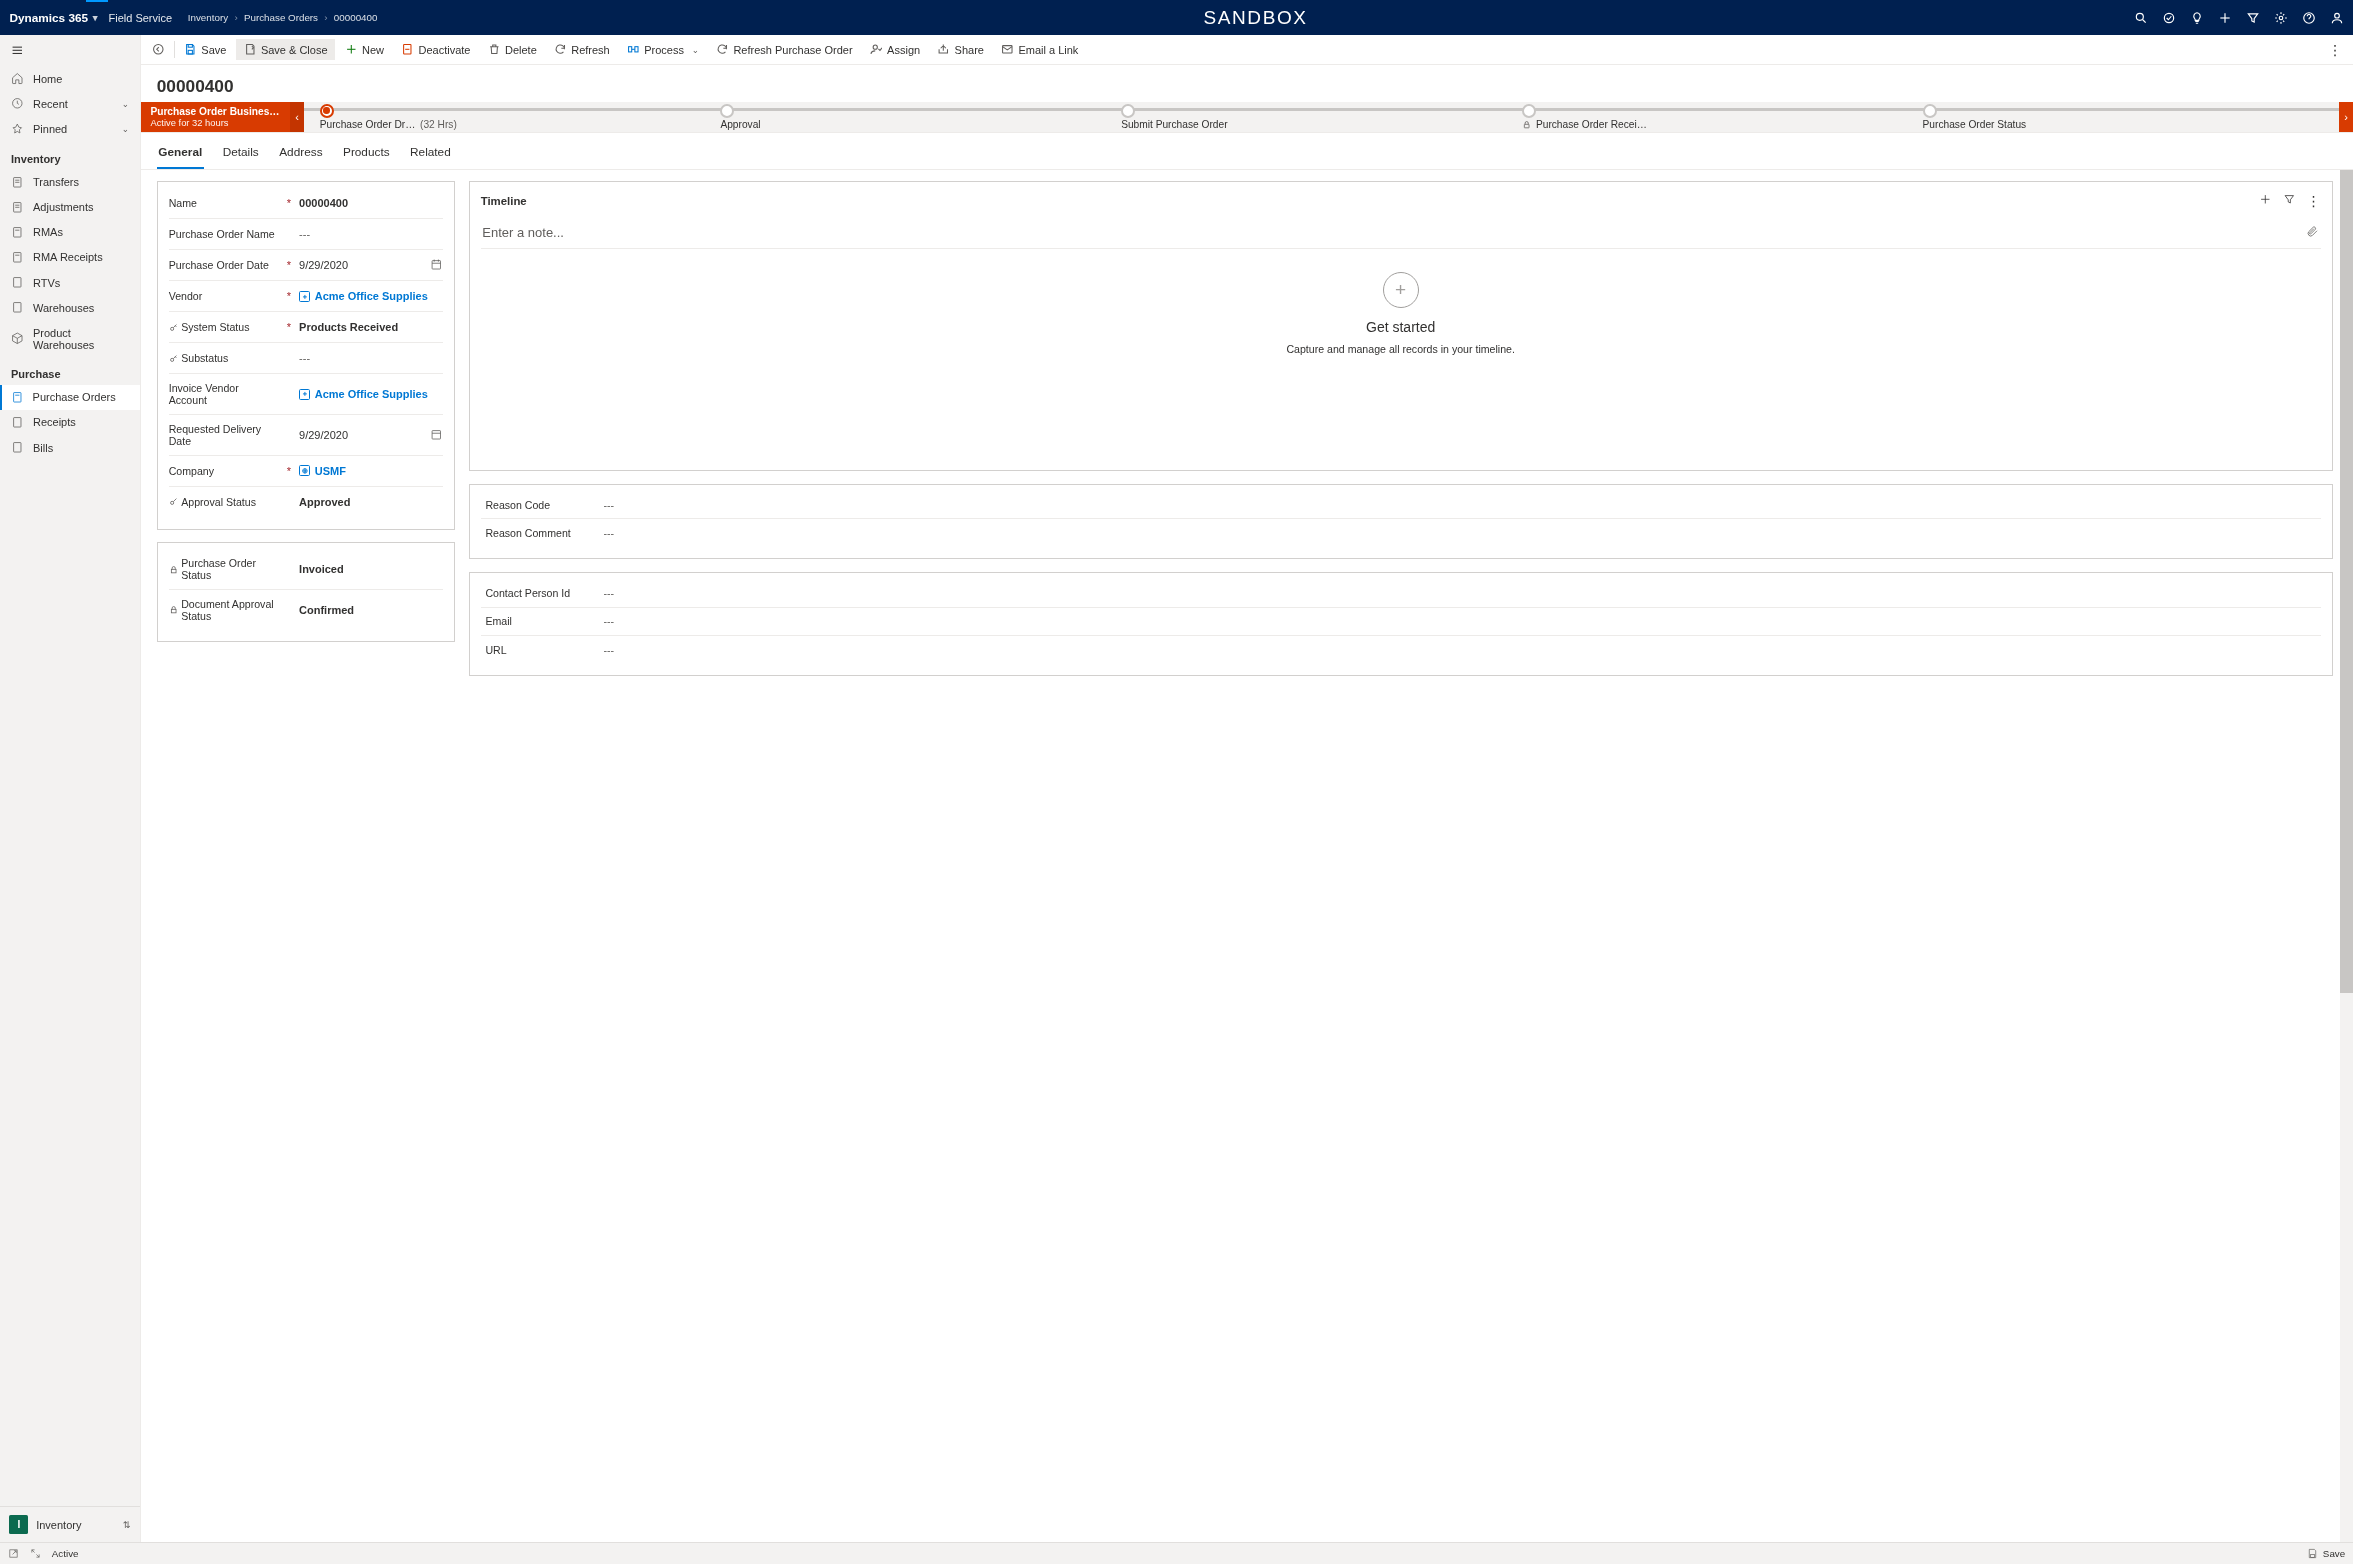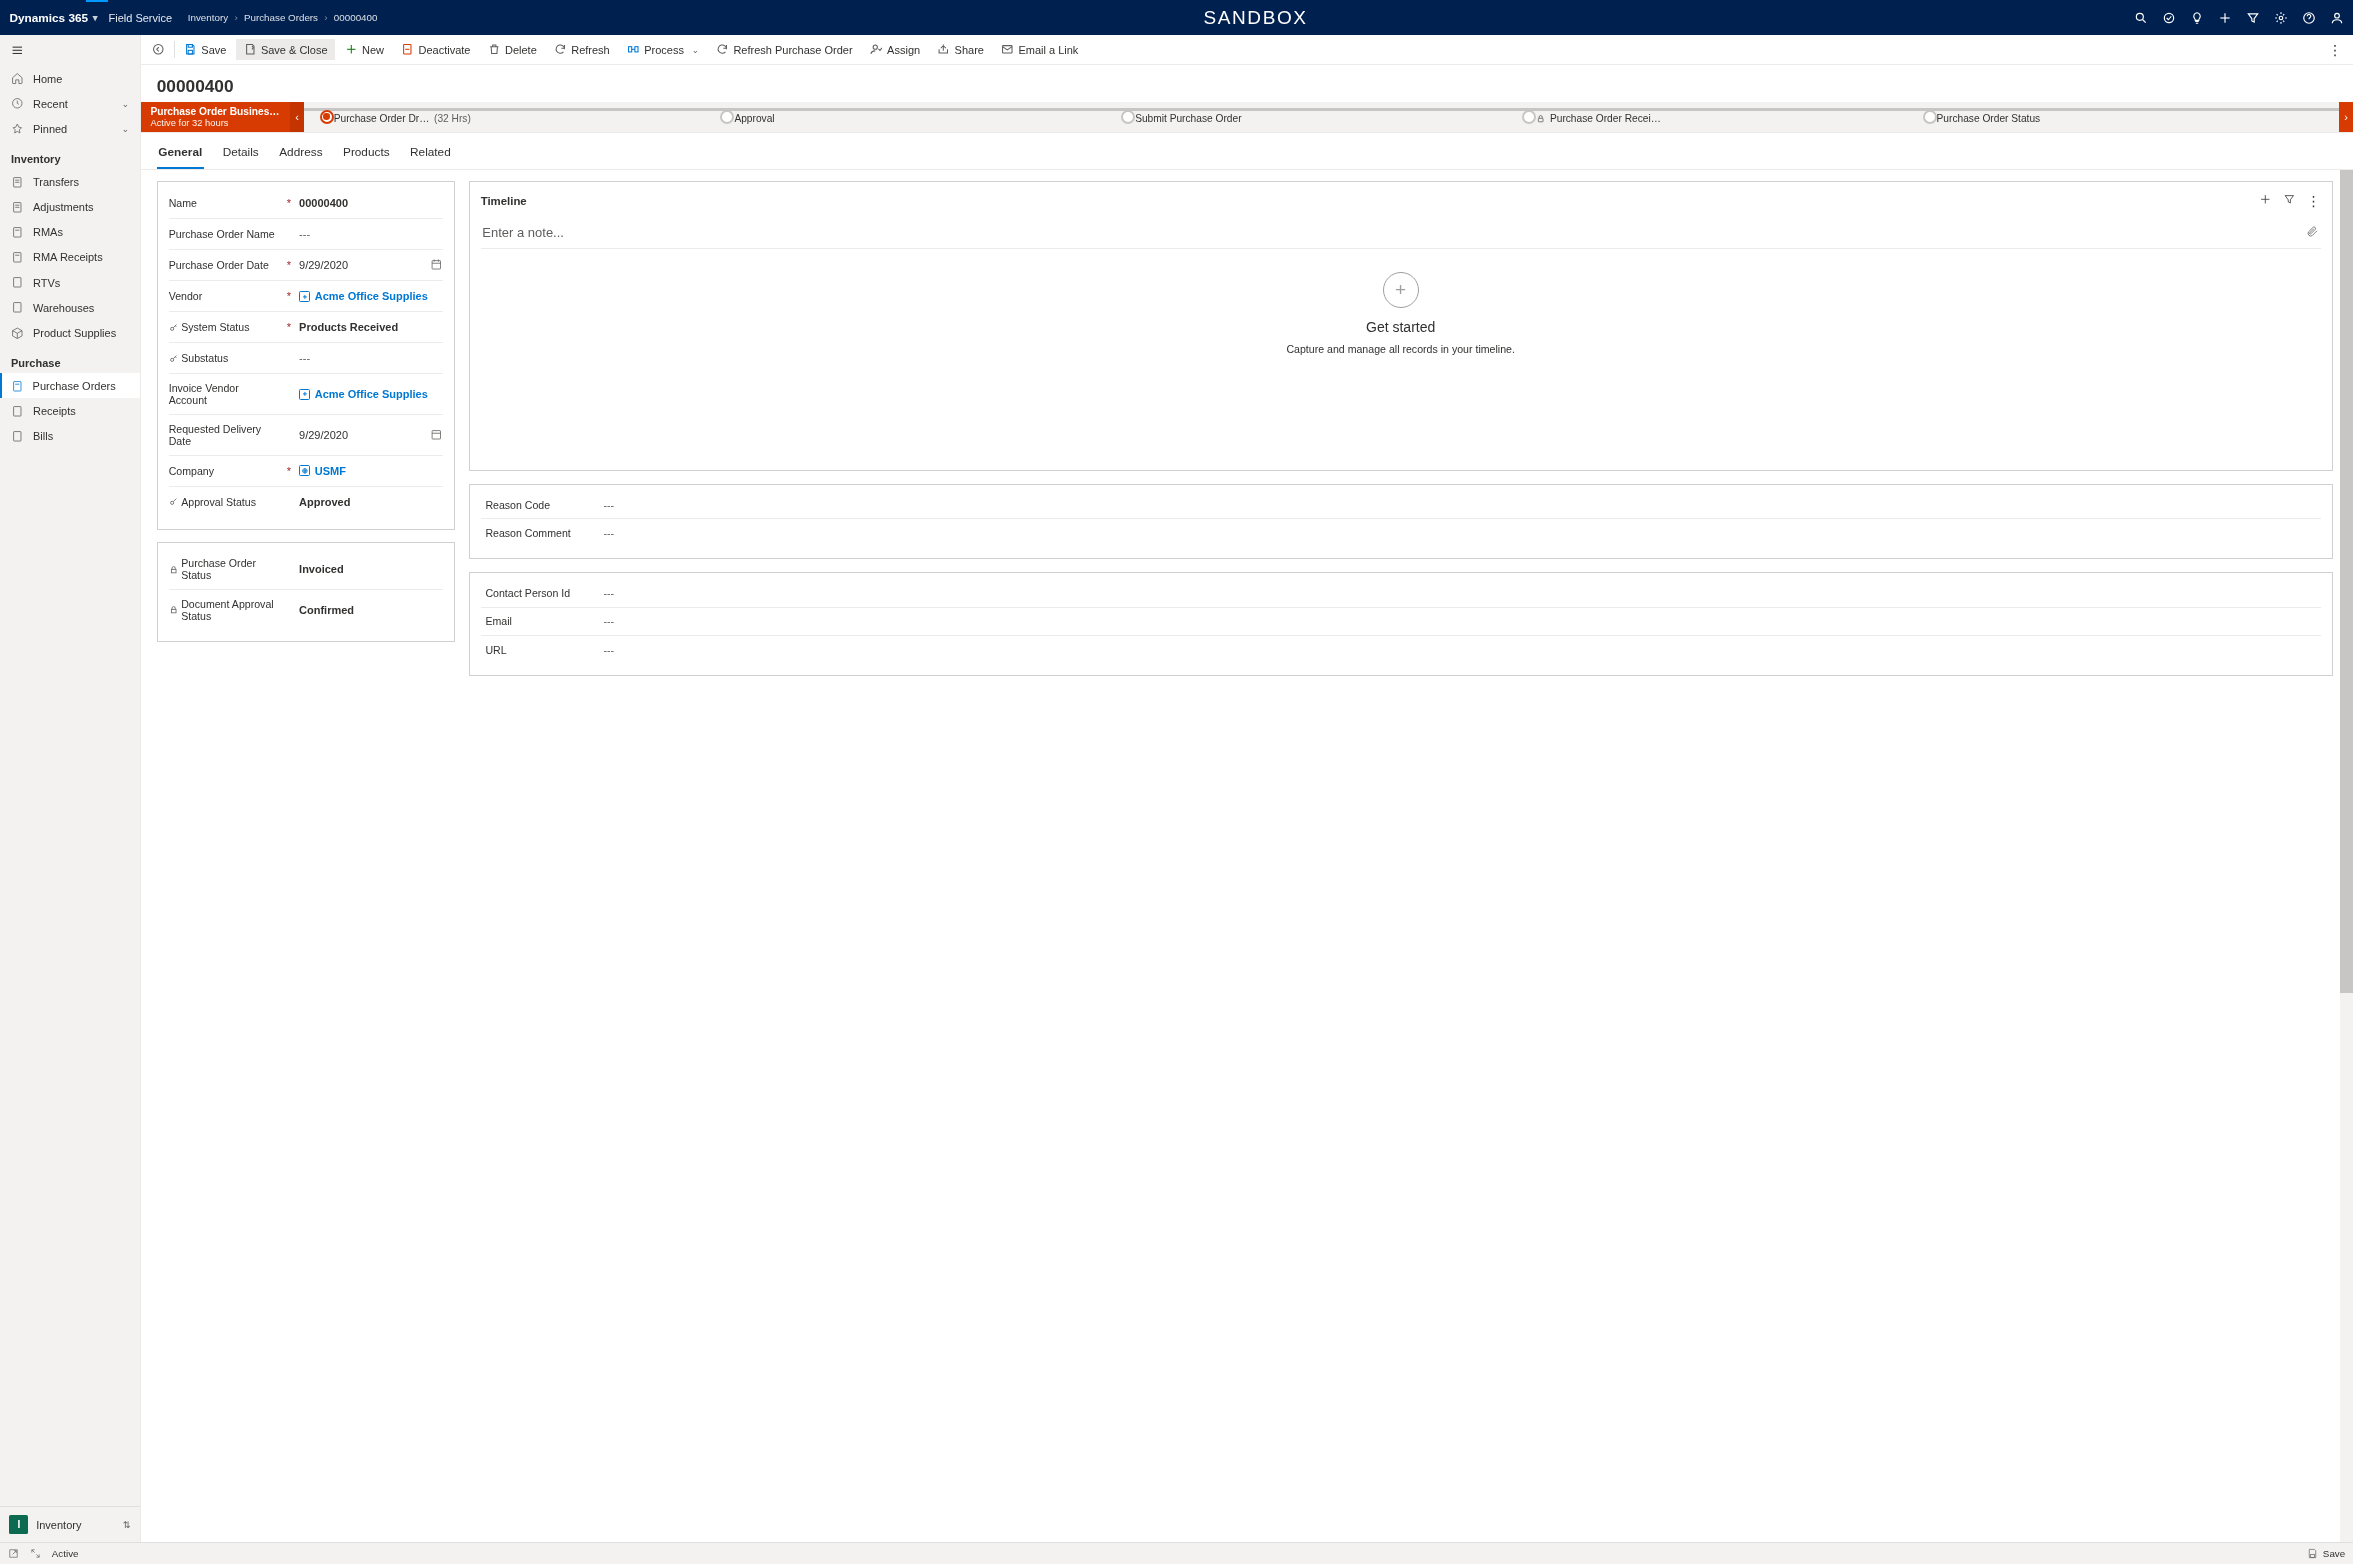--- a/index.html
+++ b/index.html
@@ -54,21 +54,21 @@
 .rec-sub { font-size: 11px; color: #605e5c; margin-top: 1.6px; }
 
 
 .bpf { height: 31px; display: flex; align-items: stretch; background: #f3f2f1; border-bottom: 0.8px solid #edebe9; }
 .bpf-badge { width: 149px; background: #d83b01; color: #fff; padding: 3.1px 9.4px; display: flex; flex-direction: column; justify-content: center; font-size: 9.8px; position: relative; }
 .bpf-badge .l1 { font-weight: 600; font-size: 10.2px; white-space: nowrap; overflow: hidden; text-overflow: ellipsis; }
 .bpf-badge .l2 { font-size: 9.4px; opacity: .95; }
 .bpf-arrow { width: 14px; background: #c33400; display: flex; align-items: center; justify-content: center; cursor: pointer; color:#fff; }
 .bpf-arrow-right { width: 14px; background: #d83b01; display: flex; align-items: center; justify-content: center; cursor: pointer; color: #fff; margin-left: auto; }
 .bpf-stages { flex: 1; display: flex; align-items: center; position: relative; padding: 0 15.7px; }
-.bpf-stage { flex: 1; display: flex; flex-direction: row; align-items: flex-end; position: relative; padding-top: 1.6px; }
+.bpf-stage { flex: 1; display: flex; flex-direction: column; align-items: flex-start; position: relative; padding-top: 1.6px; }
 .bpf-line { position: absolute; top: 6.3px; left: 0; right: 0; height: 3.1px; background: #c8c6c4; z-index: 0; }
 .bpf-dot { width: 14px; height: 14px; border-radius: 50%; background: #fff; border: 2.4px solid #c8c6c4; z-index: 1; position: relative; top: -0.8px; }
 .bpf-dot.active { border-color: #d83b01; }
 .bpf-dot.active::after { content: ''; width: 6.3px; height: 6.3px; background: #d83b01; border-radius: 50%; position: absolute; top: 1.6px; left: 1.6px; }
 .bpf-stage-label { font-size: 10.2px; color: #323130; margin-top: 0.8px; display: flex; align-items: center; gap: 4.7px; white-space: nowrap; }
 .bpf-stage-label .dur { color: #605e5c; }
 .bpf-lock { width: 9.4px; height: 9.4px; }
 
 
 .tabs { display: flex; gap: 17.3px; padding: 7.8px 15.7px 0; border-bottom: 0.8px solid #edebe9; }
@@ -292,21 +292,21 @@
         </span>
         <span>Warehouses</span>
       </div>
     <div class="side-item">
         <span class="side-icon">
           <svg viewBox="0 0 24 24" stroke-width="1.5">
             <path d="M12 2l9 5v10l-9 5-9-5V7z"></path>
             <path d="M3 7l9 5 9-5M12 12v10"></path>
           </svg>
         </span>
-        <span>Product Supplies</span>
+        <span>Product Warehouses</span>
       </div>
 
     <div class="side-group-title">Purchase</div>
     <div class="side-item selected">
         <span class="side-icon">
           <svg viewBox="0 0 24 24" stroke-width="1.5" style="stroke:#0078d4">
             <rect x="5" y="3" width="14" height="18" rx="1"></rect>
             <line x1="8" y1="8" x2="16" y2="8"></line>
           </svg>
         </span>

